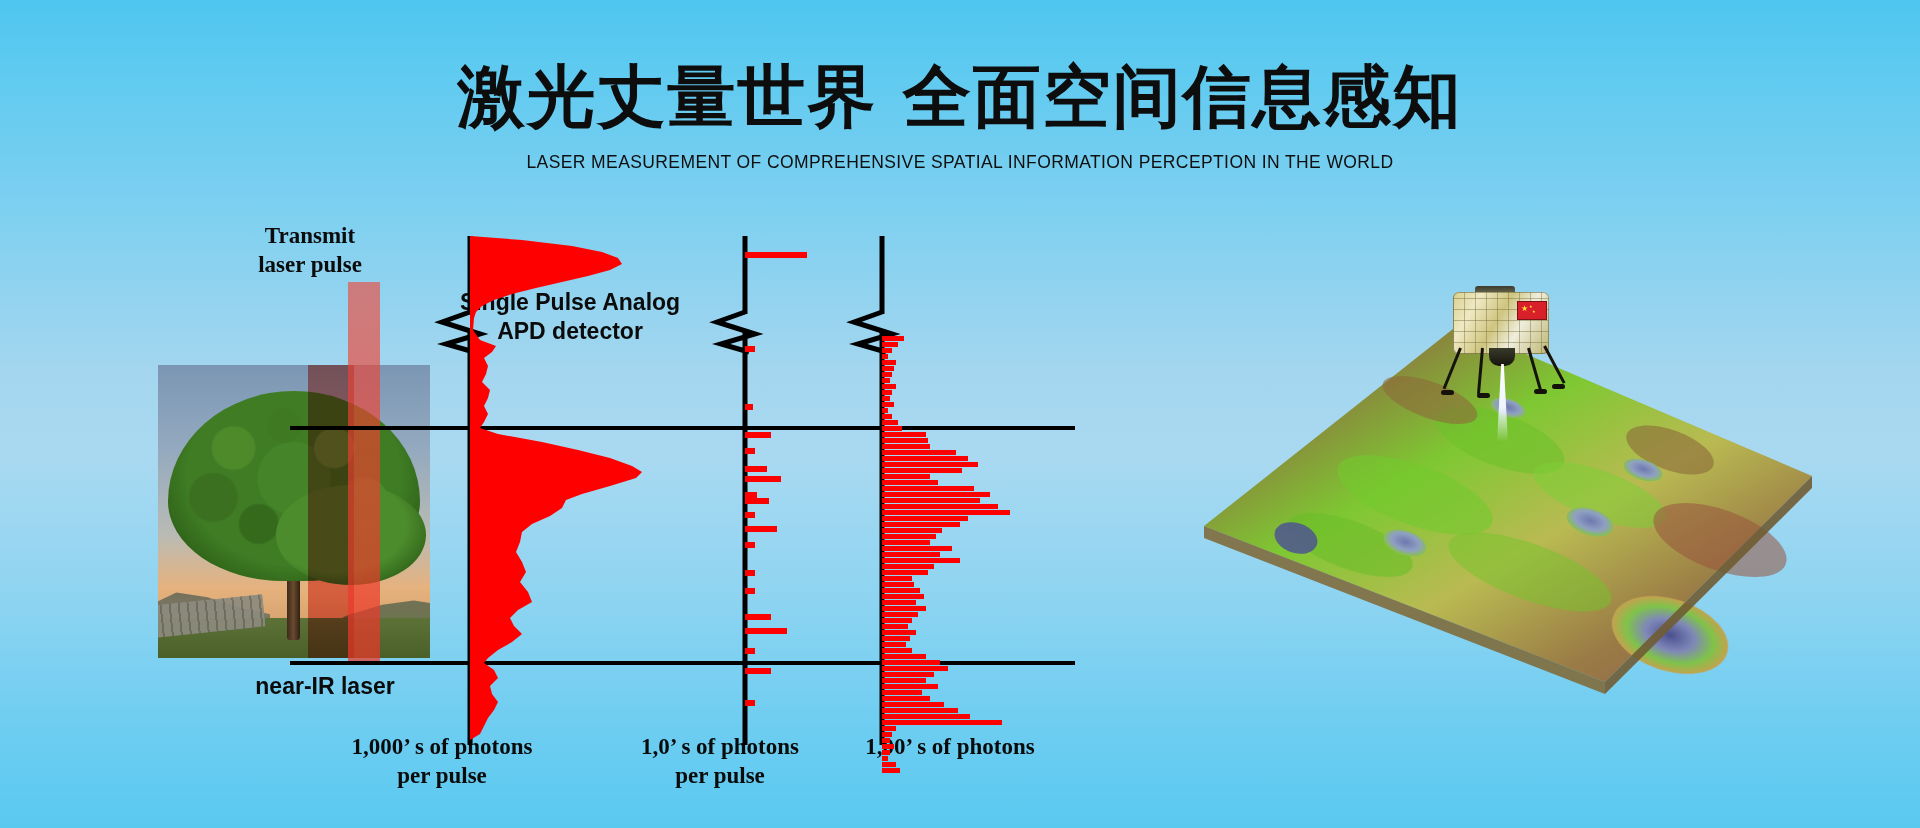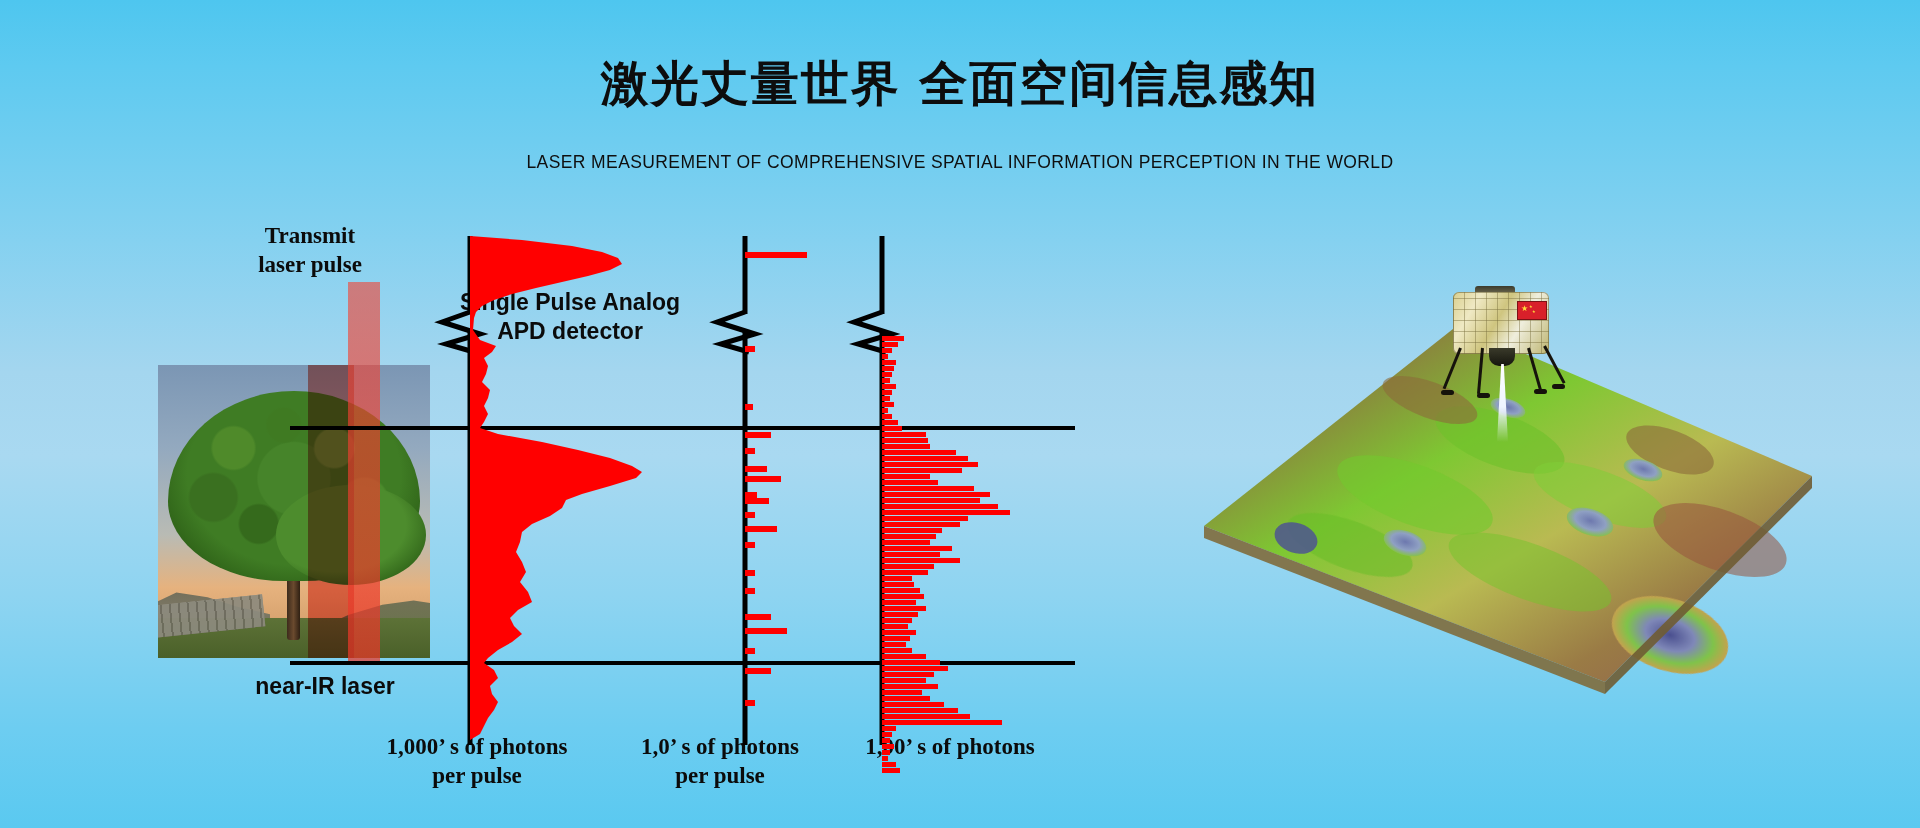--- a/index.html
+++ b/index.html
@@ -7,39 +7,39 @@
     width:1920px;height:828px;overflow:hidden;
     font-family:"Liberation Sans","DejaVu Sans",sans-serif;
     background:linear-gradient(to bottom,#4ec6ef 0%,#5ecaf0 8%,#7fd0f0 26%,#a4d6ef 45%,#a9d9f1 55%,#8ed4f1 72%,#6dcdf1 88%,#5ac9f0 100%);
     position:relative;
   }
   .stage{position:absolute;left:0;top:0;width:1920px;height:828px;}
 
   
   .title{
     position:absolute;left:0;top:52px;width:1920px;text-align:center;
-    font-size:48px;font-weight:bold;color:#0d0d0d;letter-spacing:2px;
+    font-size:68px;font-weight:bold;color:#0d0d0d;letter-spacing:2px;
     font-family:"DejaVu Sans","Liberation Sans",sans-serif;
   }
   .subtitle{
     position:absolute;left:0;top:152px;width:1920px;text-align:center;
     font-size:17.5px;color:#0f0f0f;letter-spacing:0.4px;font-weight:400;
     font-family:"Liberation Sans",sans-serif;
   }
 
   
   .lbl{position:absolute;font-weight:bold;color:#0b0b0b;text-align:center;line-height:1.25;}
   #lbl-transmit{left:200px;top:222px;width:220px;font-size:23px;font-family:Liberation Serif, serif;}
   #lbl-apd{left:420px;top:288px;width:300px;font-size:23px;}
   #lbl-micro{left:790px;top:266px;width:460px;font-size:23px;}
   #lbl-nearir{left:205px;top:672px;width:240px;font-size:23px;}
 
   .foot{position:absolute;text-align:center;color:#0b0b0b;font-weight:bold;
         font-size:23px;line-height:1.28;font-family:"Liberation Serif",serif;}
-  #foot-1{left:347px;top:732px;width:260px;}
+  #foot-1{left:312px;top:732px;width:260px;}
   #foot-2{left:600px;top:732px;width:240px;}
   #foot-3{left:820px;top:732px;width:260px;}
 
   
   .photo{
     position:absolute;left:158px;top:365px;width:272px;height:293px;
     overflow:hidden;
   }
   .photo .sky{
     position:absolute;inset:0;

